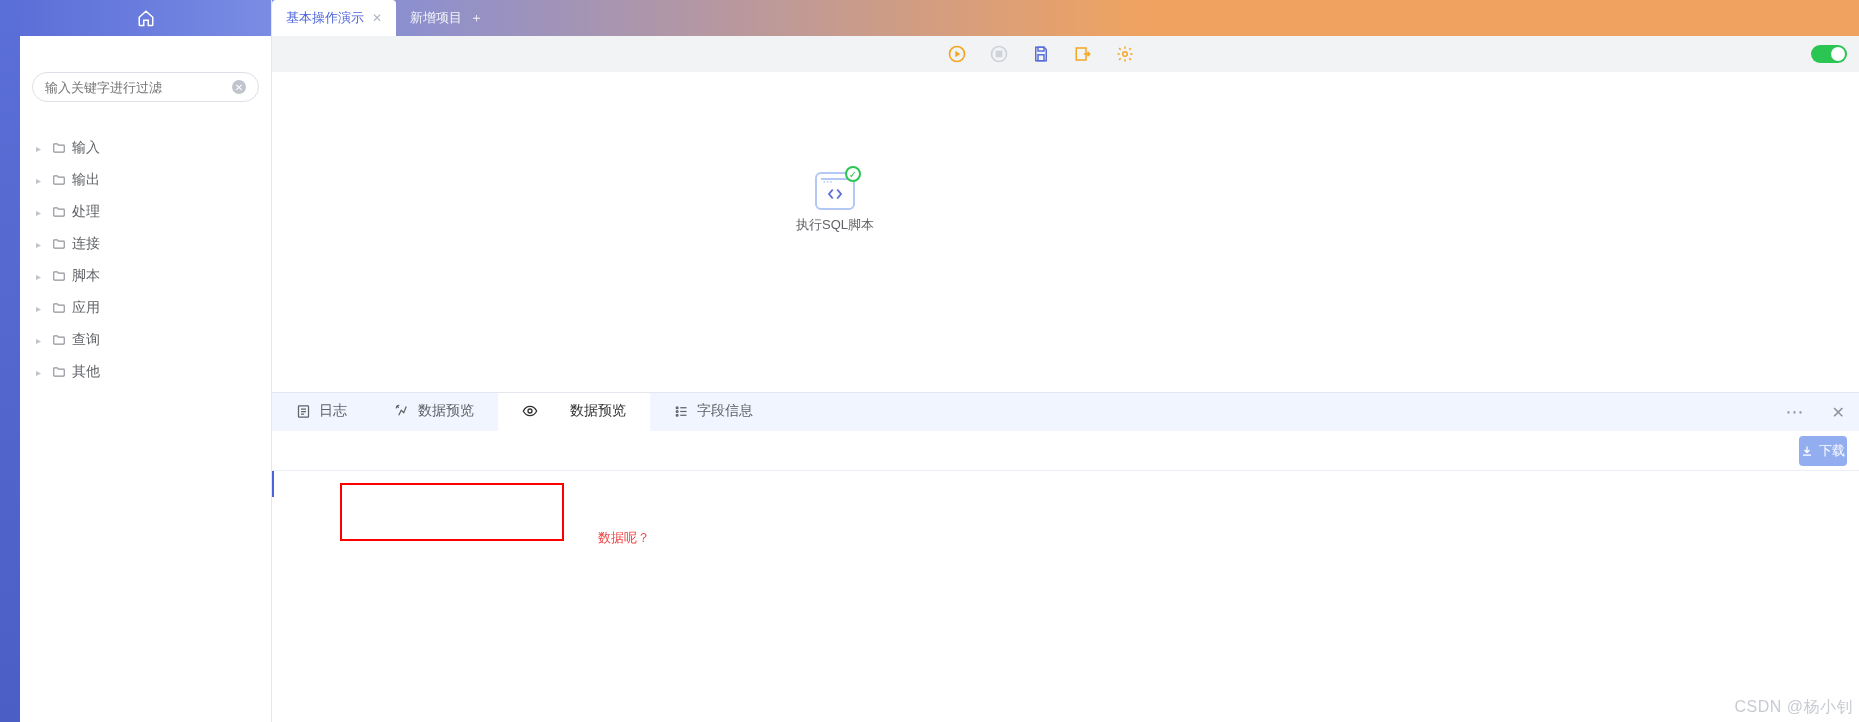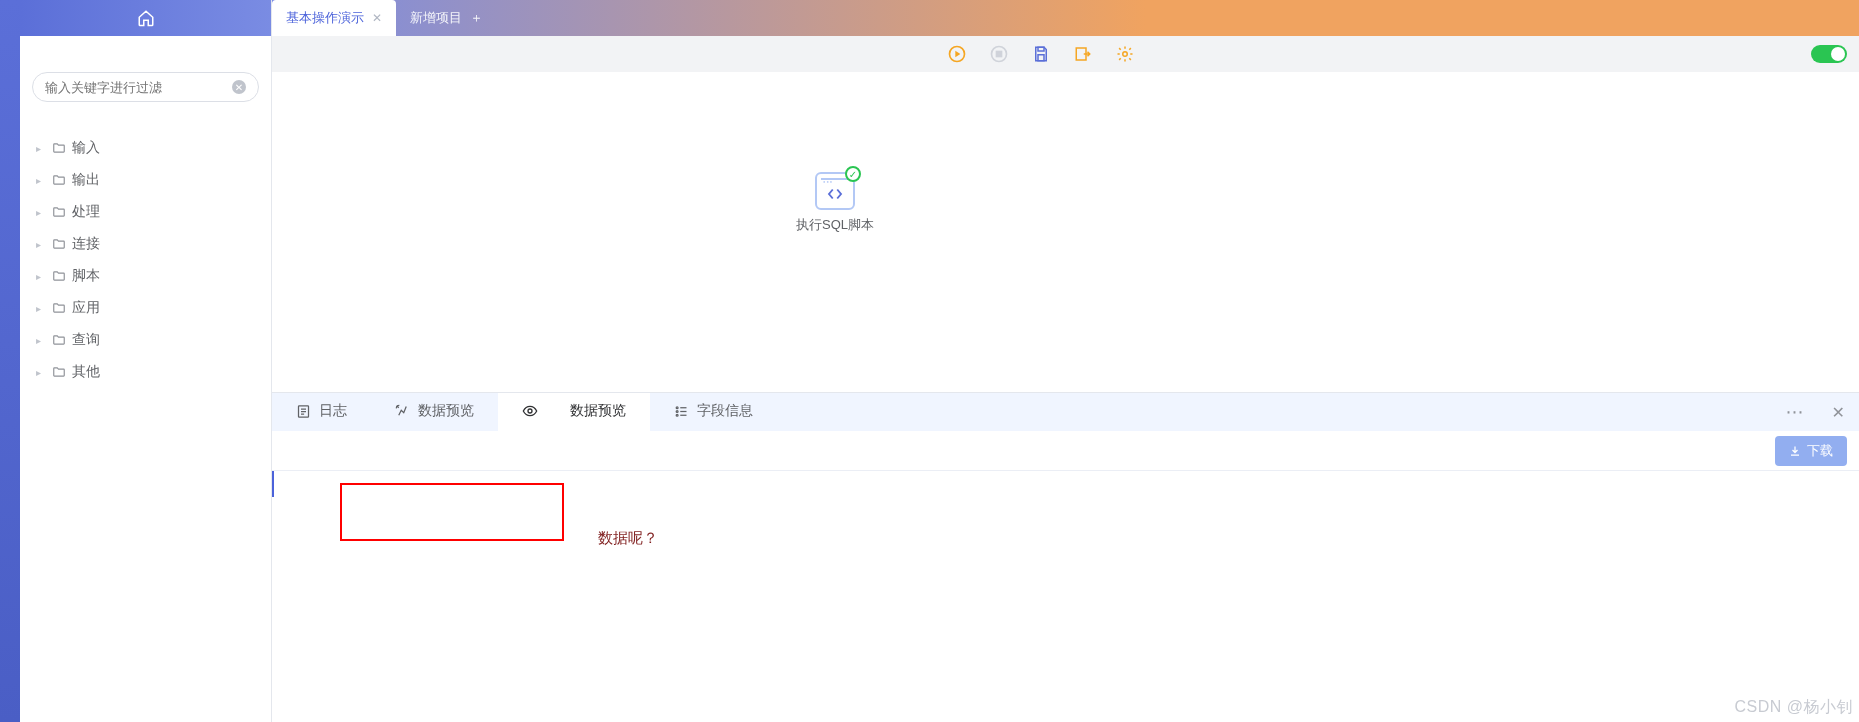--- a/index.html
+++ b/index.html
@@ -227,43 +227,43 @@
       justify-content: flex-end;
       align-items: center;
       padding: 0 12px;
       border-bottom: 1px solid #ebeef5;
     }
     .download-btn {
       background: #92aef0;
       color: #fff;
       border: none;
       border-radius: 4px;
-      padding: 6px 14px;
+      padding: 6px 2px;
       font-size: 13px;
       cursor: pointer;
       display: flex;
       align-items: center;
       gap: 6px;
     }
     .bottom-content {
       flex: 1;
       background: #fff;
       position: relative;
     }
     .annot-box {
       position: absolute;
       left: 68px; top: 12px;
       width: 224px; height: 58px;
       border: 2px solid #f00;
     }
     .annot-text {
       position: absolute;
       left: 326px; top: 58px;
-      color: #7f1d1d;
-      font-size: 15px;
+      color: #ef4444;
+      font-size: 13px;
     }
     .left-accent { position:absolute; left:0; top:0; width:2px; height:26px; background:#4b62da; }
     .watermark {
       position: absolute;
       right: 6px; bottom: 4px;
       font-size: 16px;
       color: #c8cbd2;
       letter-spacing: 0.5px;
     }
     svg { display: block; }

